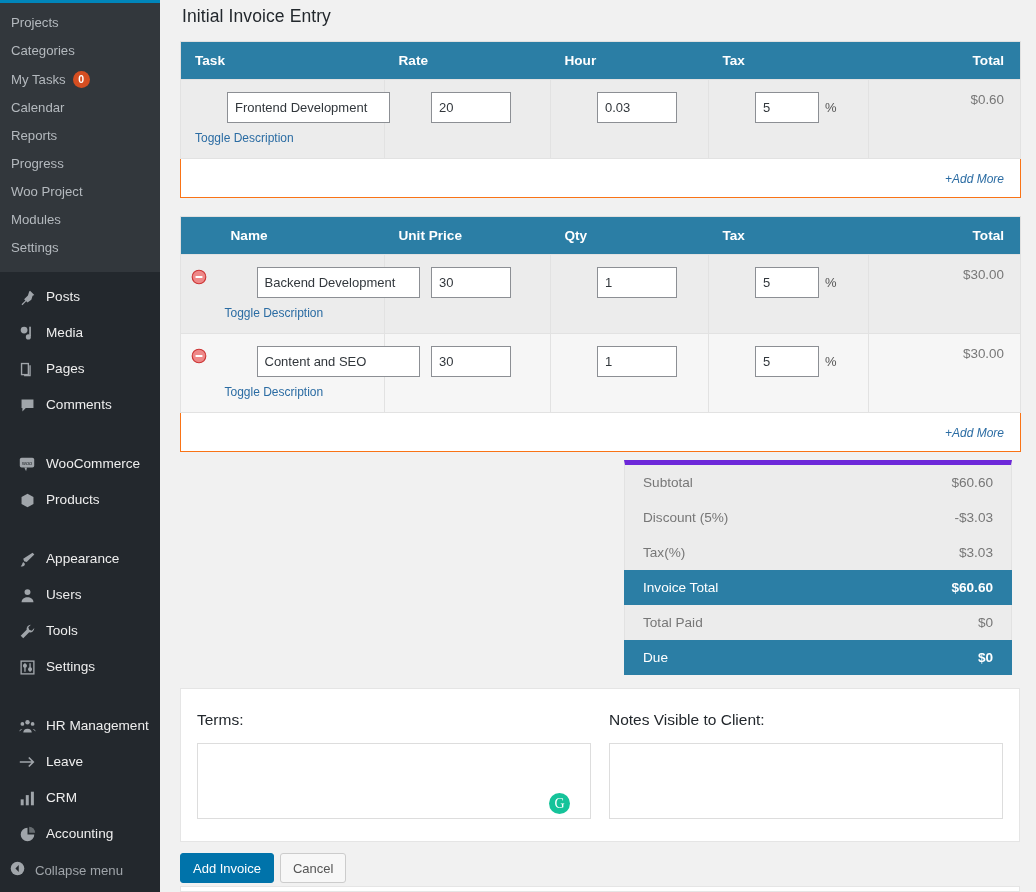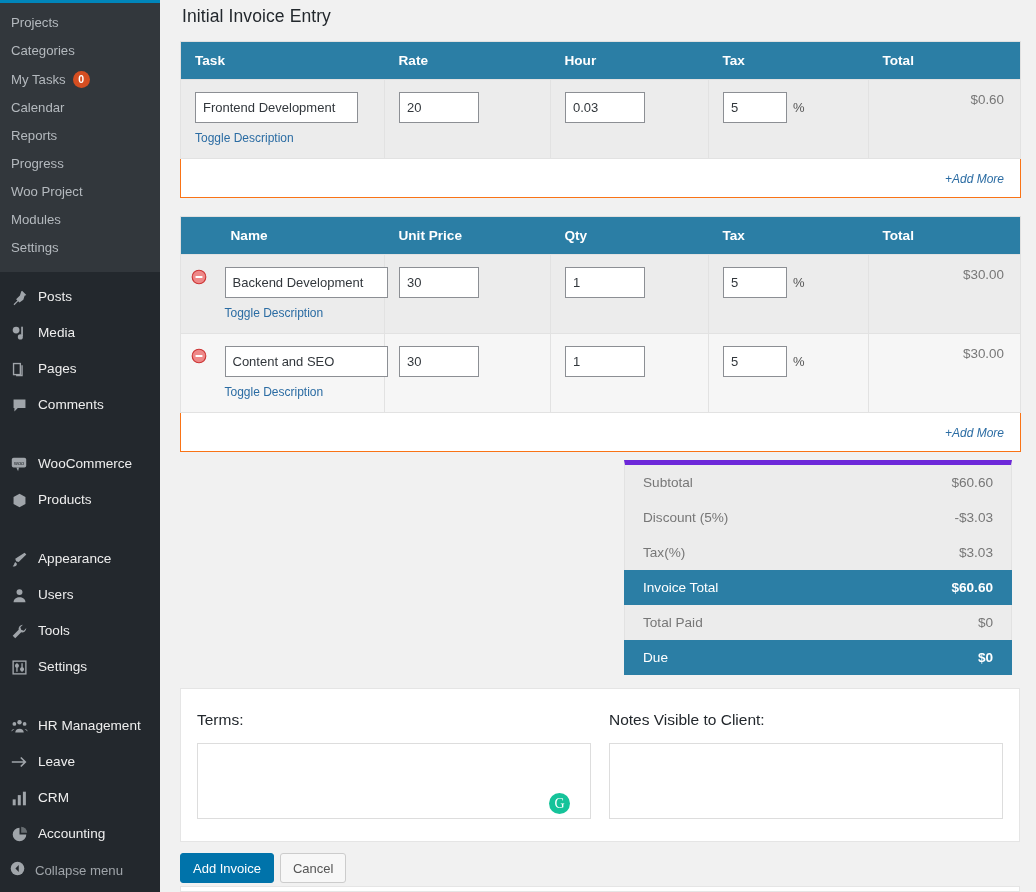--- a/index.html
+++ b/index.html
@@ -22,21 +22,21 @@
     display: flex; align-items: center; gap: 7px;
     padding: 6px 0 6px 11px; font-size: 13.2px; color: #b4b9be;
     line-height: 16px; cursor: pointer;
   }
   .badge {
     display: inline-flex; align-items: center; justify-content: center;
     min-width: 17px; height: 17px; border-radius: 9px;
     background: #d54e21; color: #fff; font-size: 10.5px;
     font-weight: bold; padding: 0 5px; line-height: 1;
   }
-  .menu-group { padding: 7px 0; }
+  .menu-group { padding: 7px 8px; }
   .menu-sep { height: 9px; }
   .menu-item {
     display: flex; align-items: center; gap: 9px;
     padding: 8px 0 8px 9px; font-size: 13.6px; color: #eee;
     line-height: 18px; cursor: pointer;
   }
   .menu-item .ic {
     width: 20px; height: 20px; flex: 0 0 20px;
     display: flex; align-items: center; justify-content: center;
     color: #a0a5aa; font-size: 15px;
@@ -63,21 +63,21 @@
   .inv-table {
     width: 840px; border-collapse: collapse; margin-top: 14px;
     background: #fff; border: 1px solid #e0e0e0;
     table-layout: fixed;
   }
   .inv-table thead th {
     background: #2b7ea5; color: #fff; font-size: 13.6px;
     font-weight: bold; text-align: left; padding: 11px 0 11px 14px;
     height: 36px; border: none;
   }
-  .inv-table thead th.right { text-align: left; padding-right: 16px; }
+  .inv-table thead th.right { text-align: right; padding-right: 16px; }
   .inv-table td {
     border: 1px solid #e2e2e2; vertical-align: top;
     padding: 12px 0 12px 14px; background: #ececec;
   }
   .inv-table tr.alt td { background: #f6f6f6; }
   .inv-table td.handle {
     width: 36px; padding: 14px 0 0 10px; border-right: none;
   }
   .inv-table td.namecell { border-left: none; padding-left: 8px; }
   .inv-table td.total {
@@ -86,21 +86,21 @@
   .footrow td {
     background: #fff !important; text-align: right;
     padding: 10px 16px 10px 0; border: 1px solid #f97316; font-style: italic;
   }
   .link { color: #2b6ca3; font-size: 12px; text-decoration: none; cursor: pointer; }
   .toggle-desc { display: inline-block; margin-top: 8px; }
 
   input.txt {
     border: 1px solid #8c8f94; background: #fff;
     font-family: "Liberation Sans", sans-serif; font-size: 13px;
-    color: #32373c; padding: 4px 7px; height: 31px; outline: none;
+    color: #32373c; padding: 4px 7px; height: 31px; outline: none; margin-left: 32px;
   }
   input.name-in { width: 163px; }
   input.num-in  { width: 80px; }
   input.tax-in  { width: 64px; }
   .pct { color: #555; font-size: 13px; margin-left: 6px; }
 
   .remove-icon { width: 16px; height: 16px; display: block; cursor: pointer; }
 
   
   .totals {

